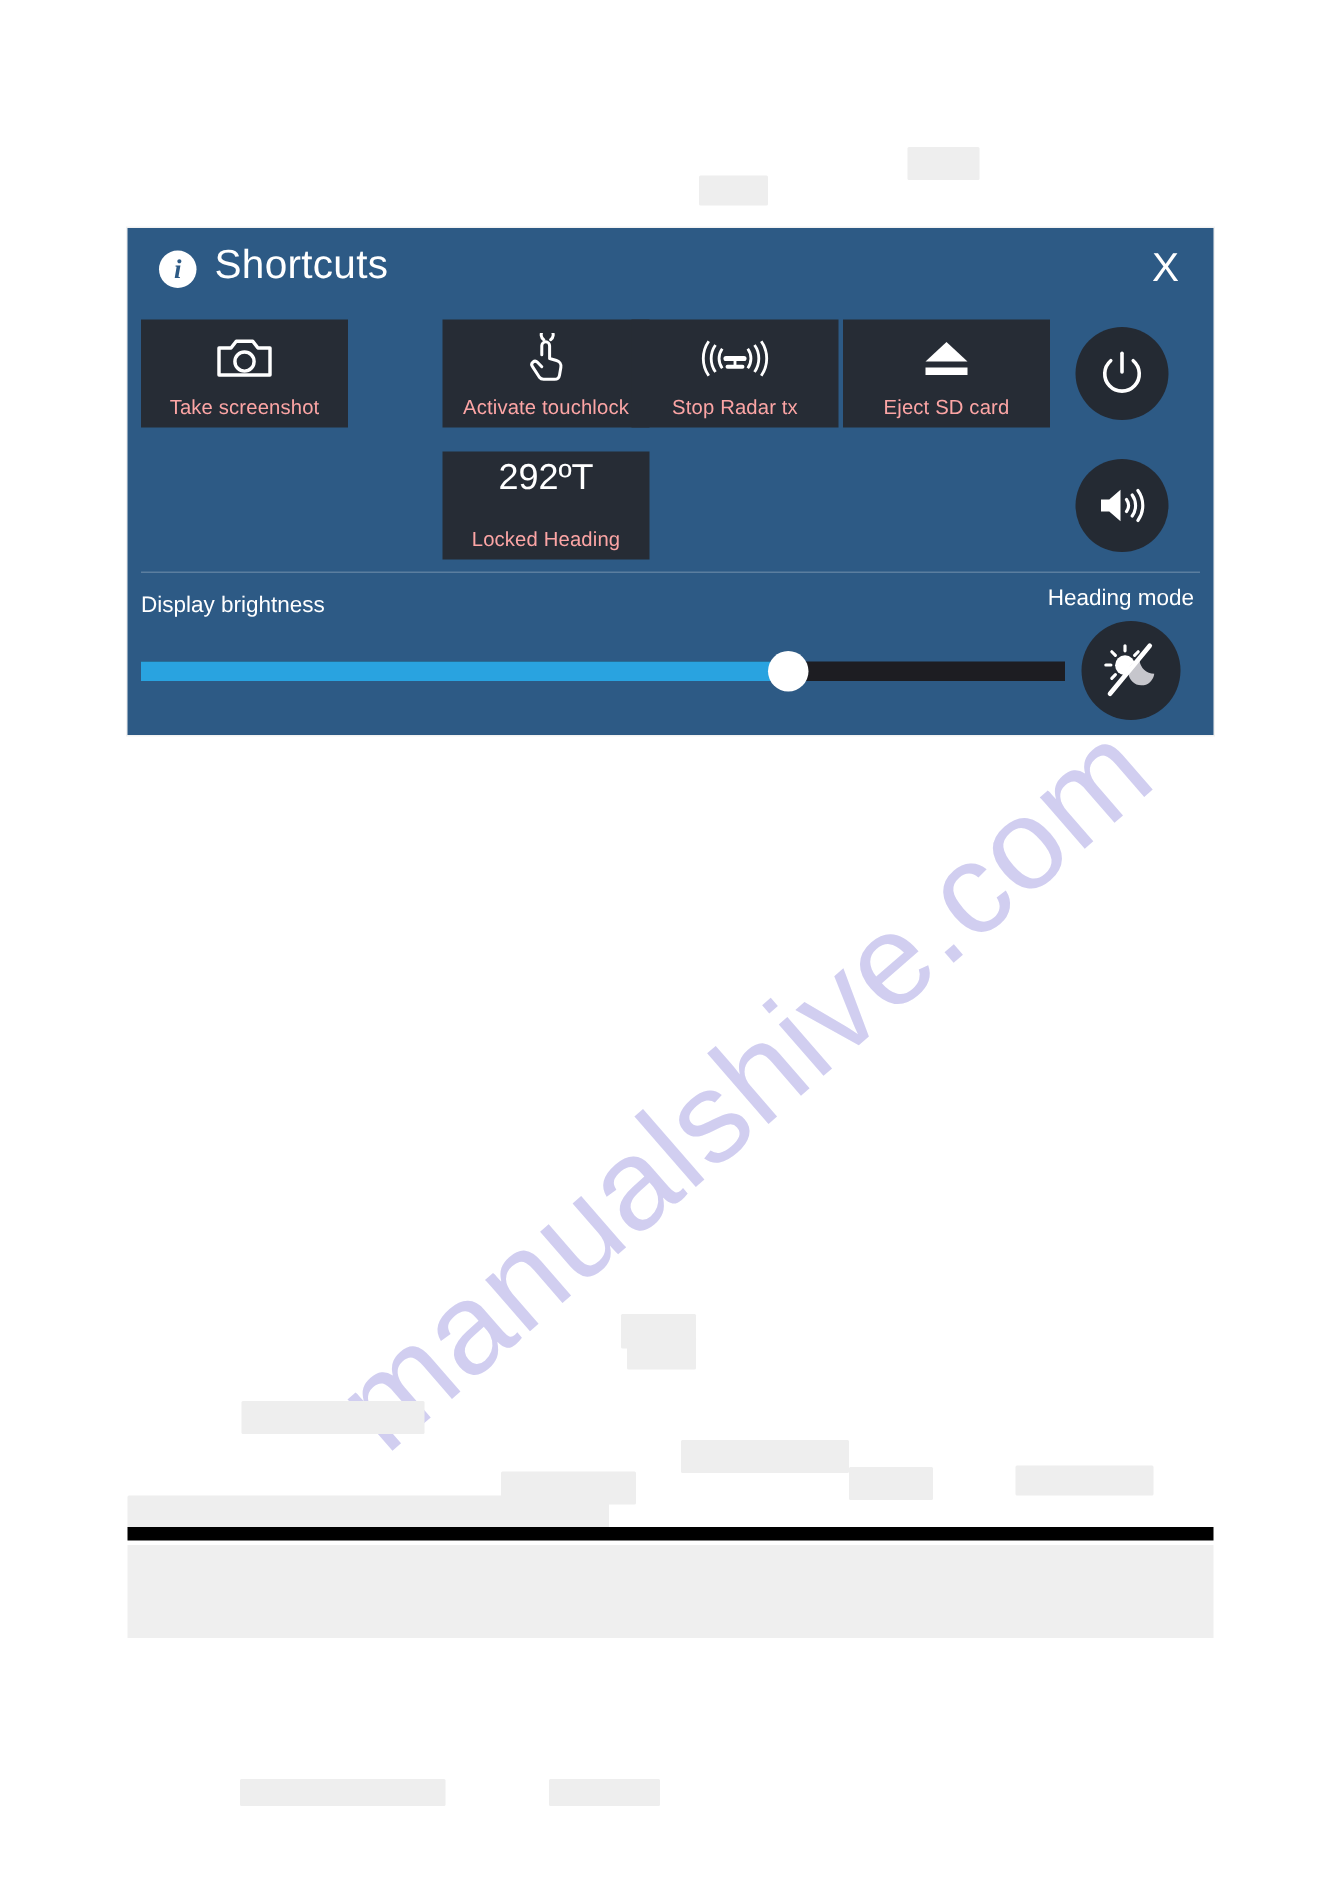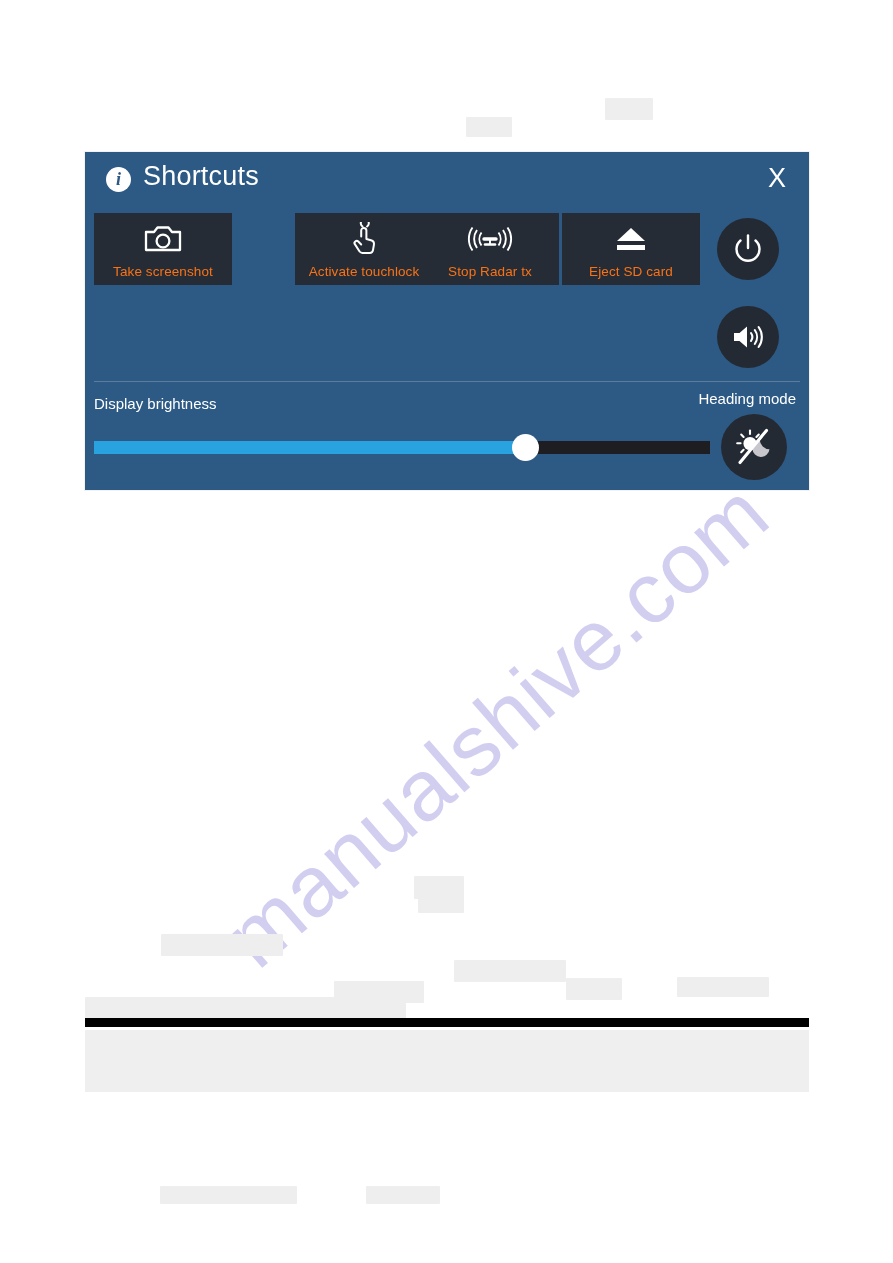--- a/index.html
+++ b/index.html
@@ -124,21 +124,21 @@
     display: flex;
     align-items: center;
     justify-content: center;
   }
   .tile .tile-label {
     position: absolute;
     left: 0;
     bottom: 6px;
     width: 100%;
     text-align: center;
-    color: #f97316;
+    color: #fca5a5;
     font-size: 13.5px;
     letter-spacing: .1px;
   }
   .tile .tile-value {
     position: absolute;
     left: 0; top: 4px;
     width: 100%;
     text-align: center;
     color: #ffffff;
     font-size: 24px;
@@ -288,20 +288,24 @@
     <div class="tile-icon">
       <svg width="36" height="28" viewBox="0 0 36 28" fill="#ffffff">
         <path d="M18 3 L32 16 H4 Z"></path>
         <rect x="4" y="20" width="28" height="5"></rect>
       </svg>
     </div>
     <div class="tile-label">Eject SD card</div>
   </div>
 
 
+  <div class="tile r2 c2">
+    <div class="tile-value">292ºT</div>
+    <div class="tile-label">Locked Heading</div>
+  </div>
 
 
   <div id="power-button" class="circle-btn">
     <svg width="36" height="36" viewBox="0 0 36 36" fill="none" stroke="#ffffff" stroke-width="2.4">
       <path d="M10.5 9.5 a11.5 11.5 0 1 0 15 0" stroke-linecap="round"></path>
       <path d="M18 4.5 v12.5" stroke-linecap="round"></path>
     </svg>
   </div>
 
   <div id="volume-button" class="circle-btn">

